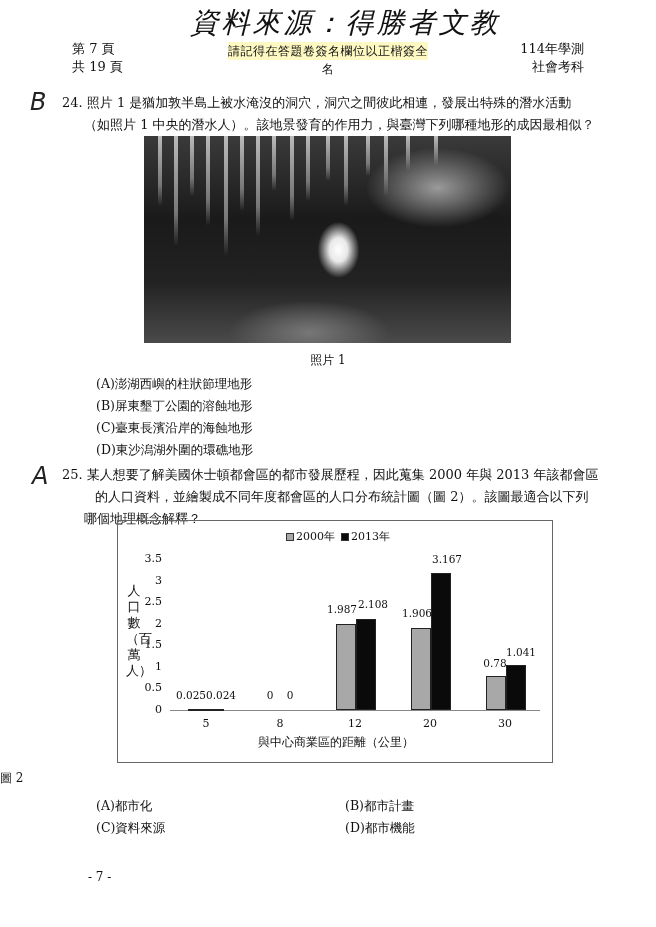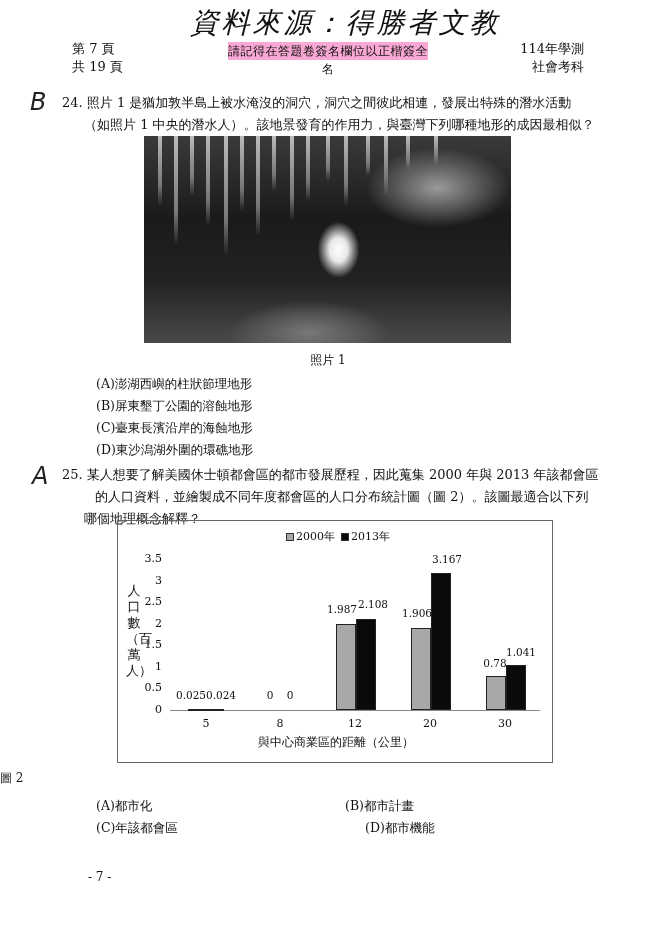--- a/index.html
+++ b/index.html
@@ -2,21 +2,21 @@
 <html><head>
   <meta charset="utf-8">
   <style>
     * { box-sizing: border-box; margin: 0; padding: 0; }
     html, body { width: 656px; height: 927px; background: #fff; overflow: hidden; }
     body { font-family: "DejaVu Serif", "Liberation Serif", serif; color: #111; position: relative; }
 
     .watermark { position: absolute; top: 4px; left: 0; width: 656px; text-align: center; font-size: 28px; letter-spacing: 3px; color: #111; font-family: "DejaVu Serif", serif; font-style: italic; padding-left: 35px; }
     .hdr-left { position: absolute; left: 72px; top: 40px; font-size: 13px; line-height: 18px; }
     .hdr-right { position: absolute; right: 72px; top: 40px; font-size: 13px; line-height: 18px; text-align: right; }
-    .hdr-center { position: absolute; left: 228px; top: 42px; width: 200px; height: 18px; background: #f9a8d4; font-size: 12px; line-height: 18px; text-align: center; letter-spacing: 0.5px; }
+    .hdr-center { position: absolute; left: 228px; top: 42px; width: 200px; height: 18px; background: #fef9c3; font-size: 12px; line-height: 18px; text-align: center; letter-spacing: 0.5px; }
 
     .answer-mark { position: absolute; font-size: 24px; font-family: "DejaVu Sans", sans-serif; font-style: italic; color: #222; }
 
     .qtext { position: absolute; font-size: 13px; line-height: 22px; }
     .opt { position: absolute; font-size: 12.5px; line-height: 20px; }
 
     .photo { position: absolute; left: 144px; top: 136px; width: 367px; height: 207px; overflow: hidden;
       background:
         radial-gradient(ellipse 30px 40px at 53% 55%, #ffffff 0%, #e8e8e8 30%, rgba(0,0,0,0) 70%),
         radial-gradient(ellipse 90px 50px at 80% 25%, #9a9a9a 0%, rgba(0,0,0,0) 80%),
@@ -137,16 +137,16 @@
   <div class="vlabel" style="left:360px; top:136px;">0.78</div>
   <div class="vlabel" style="left:386px; top:125px;">1.041</div>
   <div class="xtick" style="left:372px; top:196px;">30</div>
 
   <div class="xlabel">與中心商業區的距離（公里）</div>
 </div>
 <div class="fig-caption">圖 2</div>
 
 <div class="opt" style="left:96px; top:796px;">(A)都市化</div>
 <div class="opt" style="left:345px; top:796px;">(B)都市計畫</div>
-<div class="opt" style="left:96px; top:818px;">(C)年該都會區</div>
-<div class="opt" style="left:345px; top:818px;margin-left:20px;">(D)都市機能</div>
+<div class="opt" style="left:96px; top:818px;">(C)資料來源</div>
+<div class="opt" style="left:345px; top:818px;">(D)都市機能</div>
 
 <div class="page-no">- 7 -</div>
 
 </body></html>

